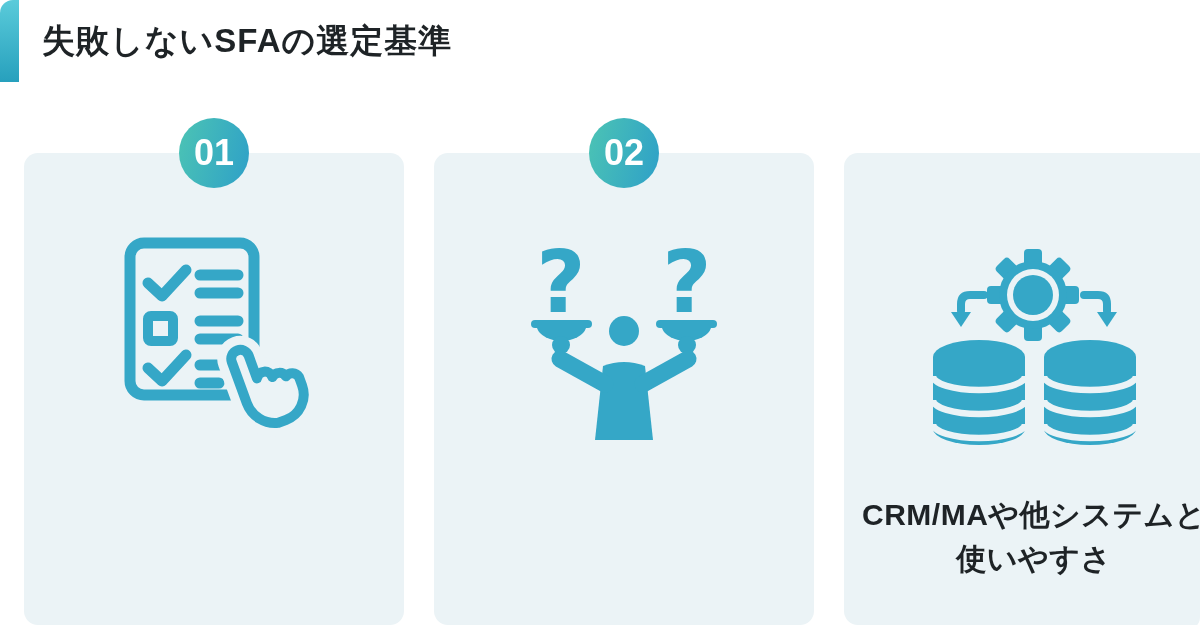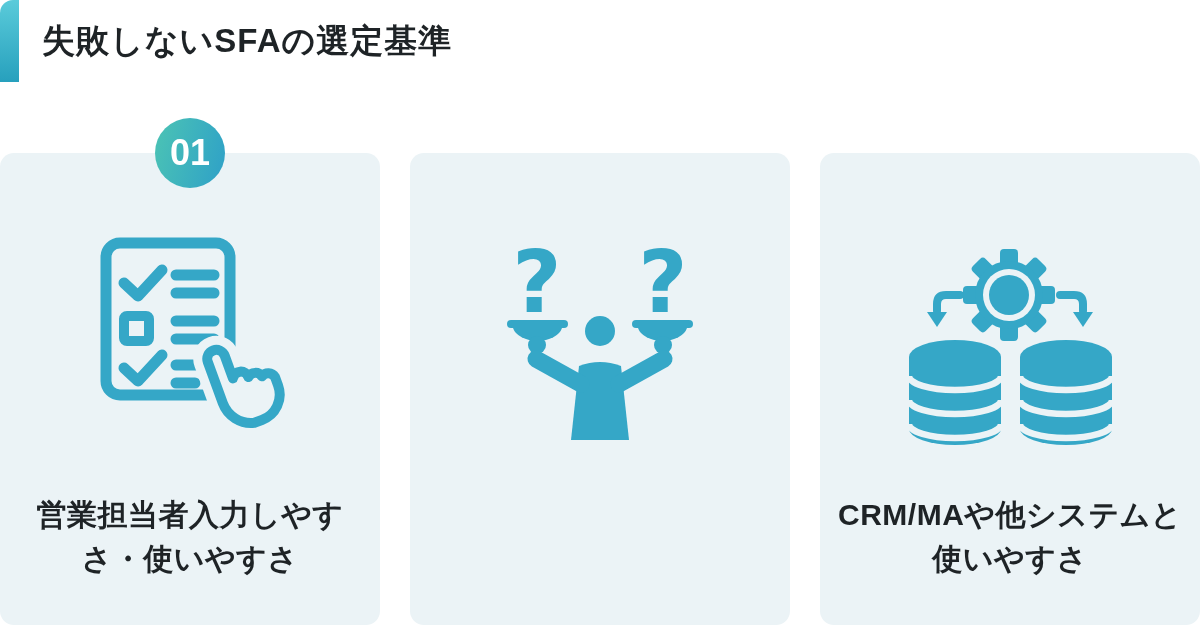--- a/index.html
+++ b/index.html
@@ -20,20 +20,21 @@
     position:absolute;left:42px;top:0;height:82px;margin:0;
     display:flex;align-items:center;
     font-size:33px;font-weight:700;letter-spacing:1px;
     color:var(--text-dark,#1E2326);
   }
   
   .card{
     position:absolute;top:153px;width:380px;height:472px;
     background:var(--card-bg,#EBF3F6);
     border-radius:14px;
+    margin-left:24px;
   }
   .card.c1{left:0;}
   .card.c2{left:410px;}
   .card.c3{left:820px;}
   .badge{
     position:absolute;top:-35px;left:50%;transform:translateX(-50%);
     width:70px;height:70px;border-radius:50%;
     background:linear-gradient(105deg,var(--badge-gradient-start,#4CC4B4) 0%,var(--badge-gradient-end,#2EA0C8) 100%);
     color:var(--badge-text,#FFFFFF);
     font-size:36px;font-weight:700;
@@ -77,27 +78,24 @@
           <path d="M34 133 L48 146 L72 120"></path>
           <path d="M86 130 H124"></path>
             <path d="M86 148 H105"></path>
         </g>
         <g transform="translate(105,121) rotate(-20)">
           <path d="M10 10 A9 9 0 0 1 28 10 L28 34 A8 8 0 0 1 43 38 A8 8 0 0 1 56 42 A8 8 0 0 1 68 47 L68 56 A27 27 0 0 1 41 83 L33 83 A30 30 0 0 1 10 54 Z" fill="var(--card-bg,#EBF3F6)" stroke="var(--card-bg,#EBF3F6)" stroke-width="28" stroke-linejoin="round"></path>
           <path d="M10 10 A9 9 0 0 1 28 10 L28 34 A8 8 0 0 1 43 38 A8 8 0 0 1 56 42 A8 8 0 0 1 68 47 L68 56 A27 27 0 0 1 41 83 L33 83 A30 30 0 0 1 10 54 Z" fill="var(--card-bg,#EBF3F6)" stroke="var(--accent-teal,#35A7C7)" stroke-width="10" stroke-linejoin="round"></path>
         </g>
       </svg>
     </div>
-    <div class="label-wrap">
-      <div class="card-label">営業担当者入力しやす
-さ・使いやすさ</div>
-    </div>
   </div>
 
   <div class="card c2">
+    <div class="badge">02</div>
     <div class="icon-wrap">
       <svg width="240" height="215" viewBox="0 0 240 215" aria-hidden="true">
         <g fill="var(--accent-teal,#35A7C7)">
           <text x="57" y="77" font-size="85" font-weight="bold" text-anchor="middle">?</text>
           <text x="183" y="77" font-size="85" font-weight="bold" text-anchor="middle">?</text>
           <rect x="27" y="85" width="61" height="8" rx="4"></rect>
           <path d="M33 93 H82 A25 16 0 0 1 33 93 Z"></path>
           <circle cx="57" cy="110" r="9"></circle>
           <rect x="152" y="85" width="61" height="8" rx="4"></rect>
           <path d="M158 93 H207 A25 16 0 0 1 158 93 Z"></path>

